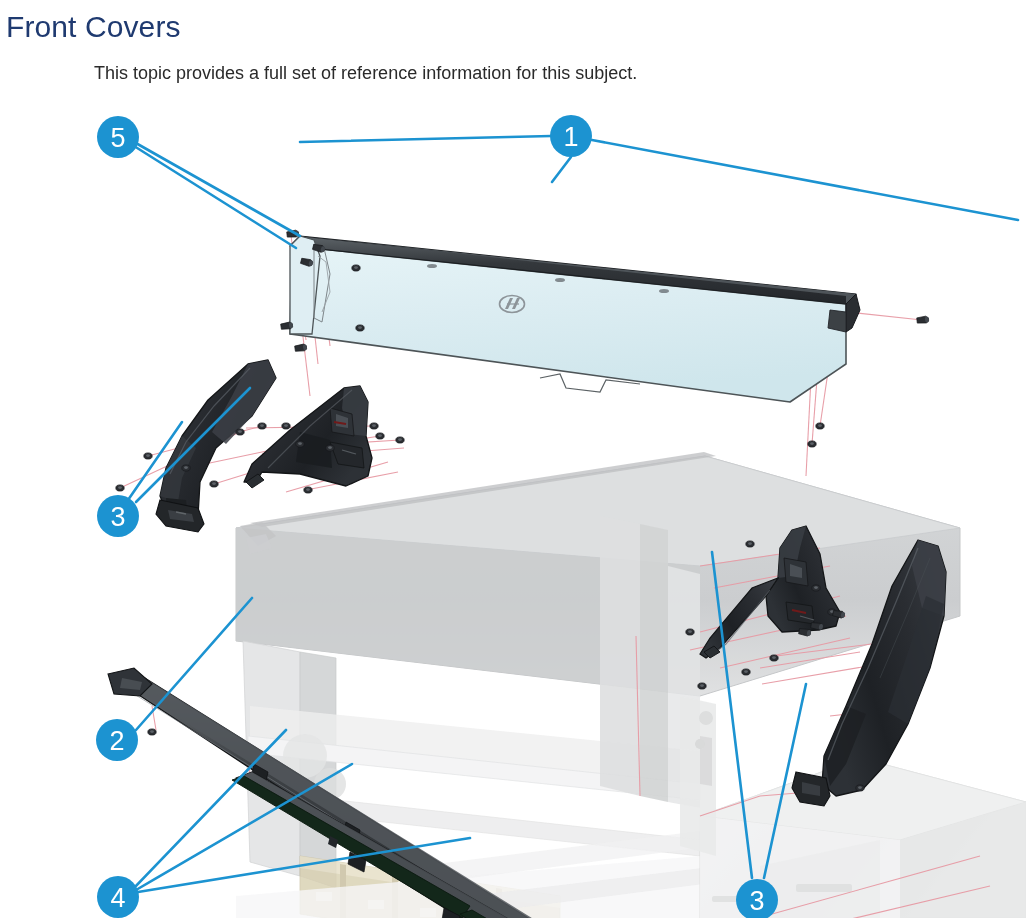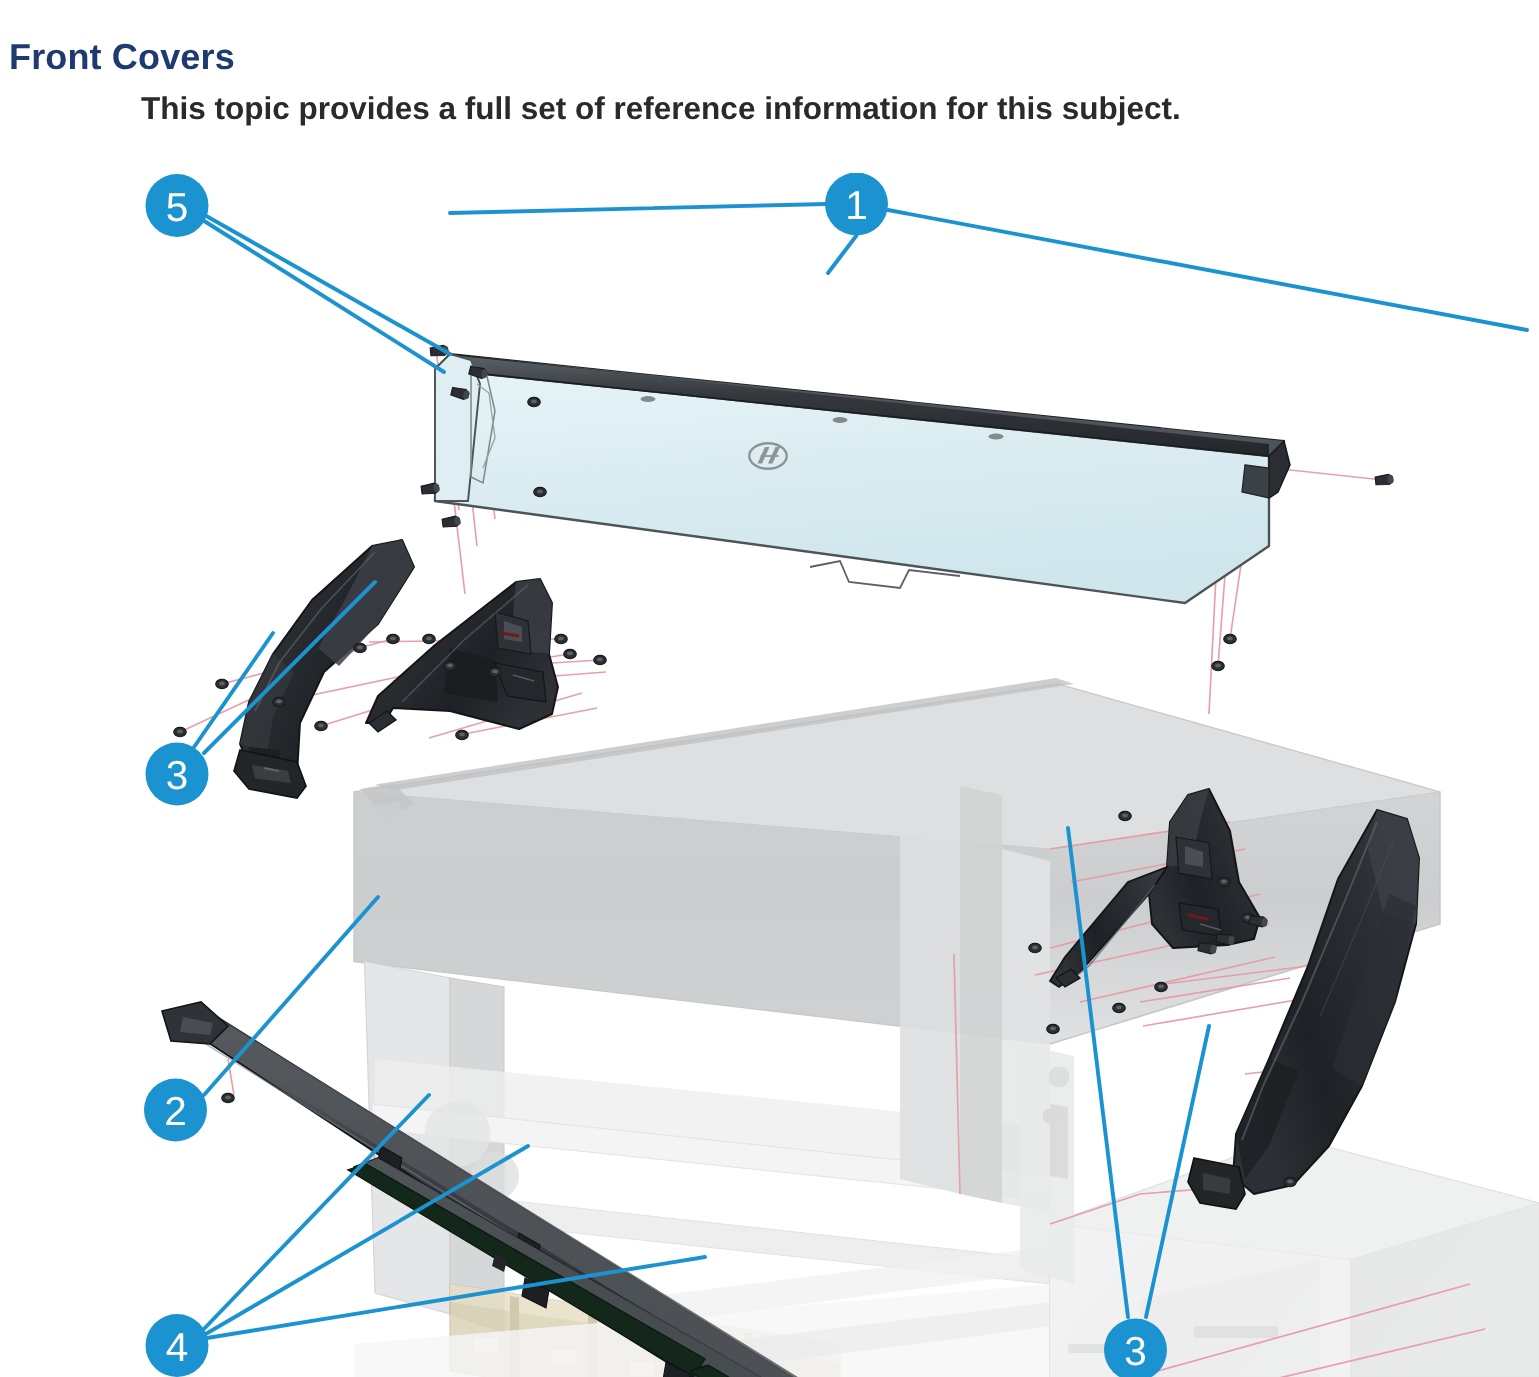--- a/index.html
+++ b/index.html
@@ -25,34 +25,33 @@
   
   #header {
     position: absolute;
     left: 0; top: 0;
     width: 1026px;
   }
   #page-title {
     position: absolute;
     left: 6px;
     top: 8px;
-    font-size: 24px;
-    font-weight: 700;
+    font-size: 30px;
+    font-weight: 400;
     letter-spacing: 0.1px;
     color: #1f3a70;
     white-space: nowrap;
     line-height: 38px;
-    margin-top: 12px;
   }
   #page-subtitle {
     position: absolute;
     left: 94px;
     top: 62px;
-    font-size: 21px;
-    font-weight: 700;
+    font-size: 18px;
+    font-weight: 400;
     color: #2a2a2a;
     white-space: nowrap;
     line-height: 22px;
   }
 
   
   #figure {
     position: absolute;
     left: 0;
     top: 96px;

